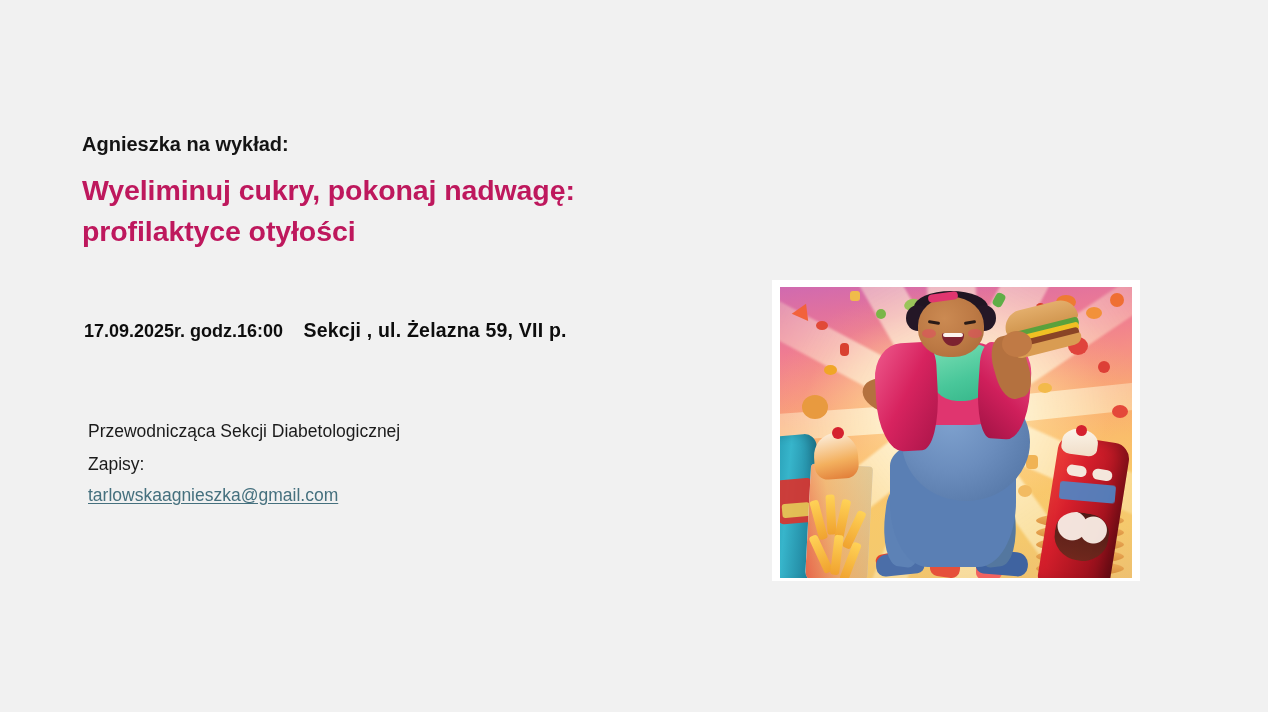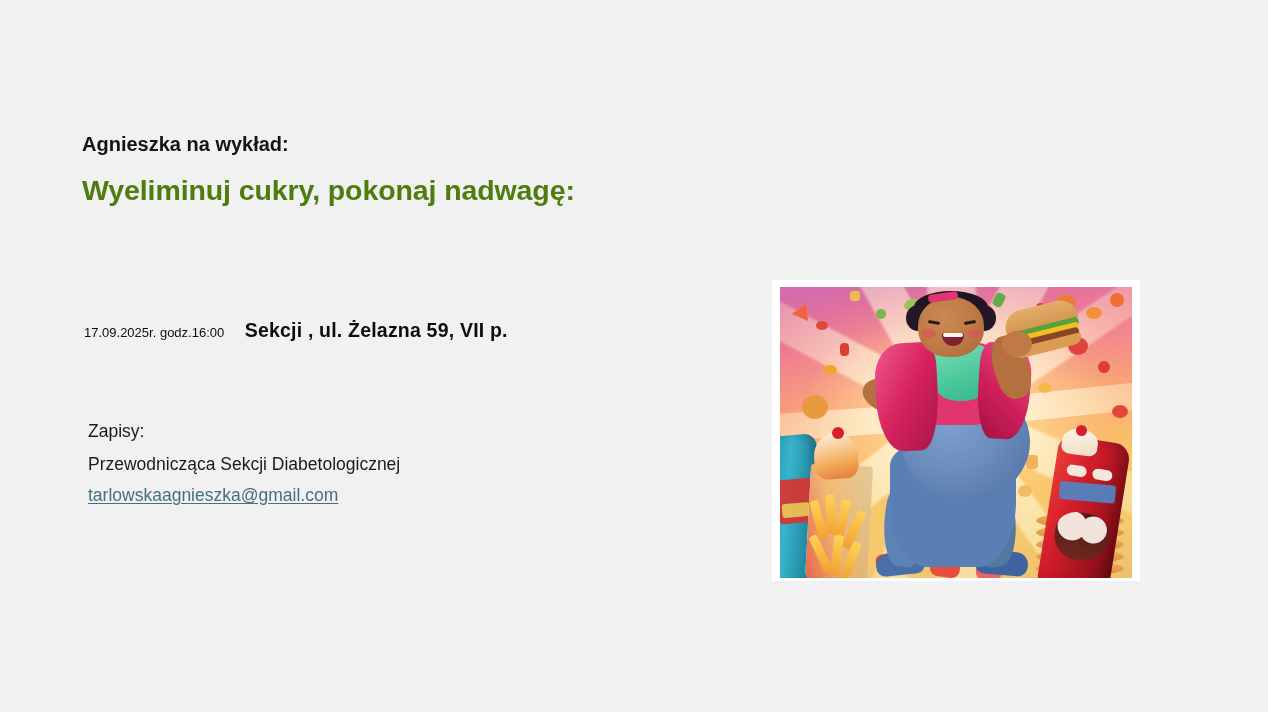--- a/index.html
+++ b/index.html
@@ -45,39 +45,39 @@
   }
 
   .lecture-heading {
     position: absolute;
     left: 82px;
     top: 170px;
     width: 970px;
     font-size: 28.5px;
     font-weight: bold;
     line-height: 41px;
-    color: #4d7c0f;
+    color: #be185d;
     letter-spacing: -0.1px;
     font-stretch: condensed;
   }
   .lecture-heading .hl {
     display: block;
     white-space: nowrap;
   }
 
   .when-where {
     position: absolute;
     left: 84px;
     top: 319px;
     white-space: nowrap;
     color: #0d0d0d;
   }
   .when-where .datetime {
-    font-size: 13px;
-    font-weight: normal;
+    font-size: 18px;
+    font-weight: bold;
   }
   .when-where .venue {
     font-size: 19.5px;
     font-weight: bold;
     margin-left: 16px;
     letter-spacing: 0.2px;
   }
 
   
   .contact {
@@ -526,30 +526,31 @@
 </head>
 <body>
 
 <div class="slide">
 
 
   <div class="invite-line">Agnieszka na wykład:</div>
 
   <div class="lecture-heading">
     <span class="hl">Wyeliminuj cukry, pokonaj nadwagę:</span>
+    <span class="hl">profilaktyce otyłości</span>
   </div>
 
   <div class="when-where">
     <span class="datetime">17.09.2025r. godz.16:00</span>
     <span class="venue">Sekcji , ul. Żelazna 59, VII p.</span>
   </div>
 
   <div class="contact">
+    <div class="c-line">Przewodnicząca Sekcji Diabetologicznej</div>
     <div class="c-line">Zapisy:</div>
-    <div class="c-line">Przewodnicząca Sekcji Diabetologicznej</div>
     <a class="mail" href="#">tarlowskaagnieszka@gmail.com</a>
   </div>
 
   <div class="picture-frame">
     <div class="picture" role="img" aria-label="Kolorowa ilustracja kreskówkowa: uśmiechnięta otyła kobieta w różowej bluzie trzyma duży hamburger, obok puszki napojów gazowanych, frytki, lody i stos pancakes">
 
       <div class="pic-bg"></div>
 
       <div class="ray r1"></div>
       <div class="ray r2"></div>

